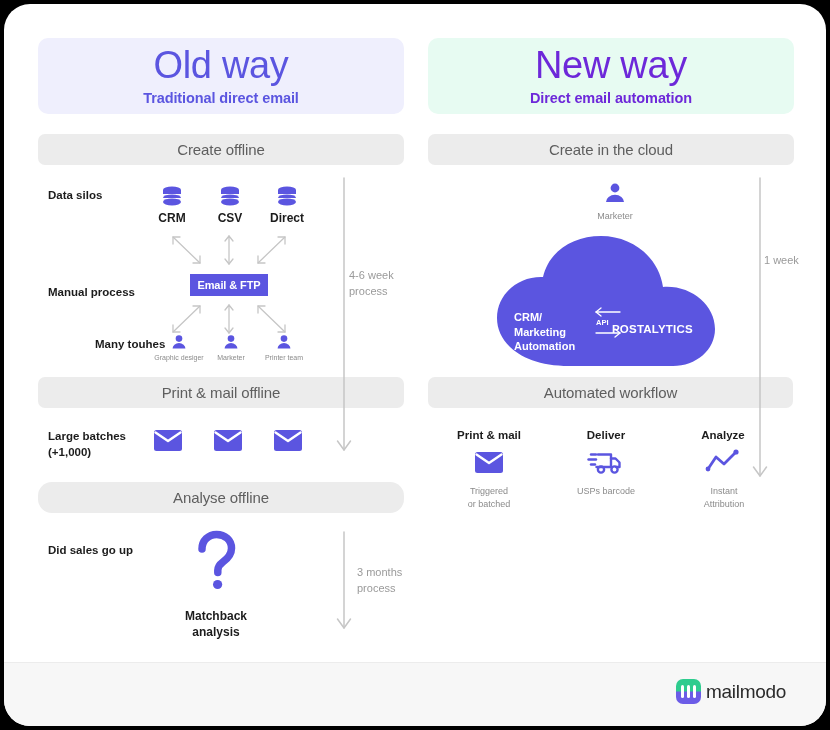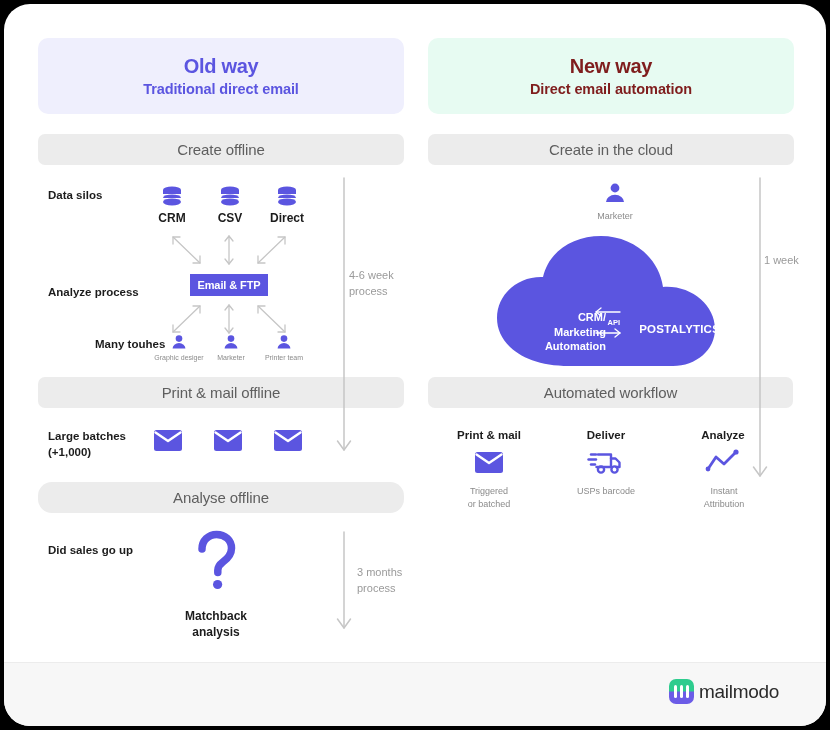--- a/index.html
+++ b/index.html
@@ -22,26 +22,26 @@
   }
 
   
   .hdr {
     position: absolute;
     height: 76px;
     border-radius: 10px;
     display: flex; flex-direction: column;
     align-items: center; justify-content: center;
   }
-  .hdr-title { font-size: 20px; font-weight: 700; letter-spacing: -0.3px; line-height: 1.05; }
+  .hdr-title { font-size: 38px; font-weight: 400; letter-spacing: -0.3px; line-height: 1.05; }
   .hdr-sub   { font-size: 14.5px; font-weight: 700; margin-top: 4px; letter-spacing: -0.1px; }
   #hdr-old { left: 34px;  top: 34px; width: 366px; background: #EFEFFD; }
   #hdr-new { left: 424px; top: 34px; width: 366px; background: #E7FBF2; }
   #hdr-old .hdr-title, #hdr-old .hdr-sub { color: #5B55E0; }
-  #hdr-new .hdr-title, #hdr-new .hdr-sub { color: #7f1d1d; }
+  #hdr-new .hdr-title, #hdr-new .hdr-sub { color: #6d28d9; }
 
   
   .bar {
     position: absolute; height: 31px;
     background: #ECECEC; border-radius: 7px;
     display: flex; align-items: center; justify-content: center;
     color: #5E5E5E; font-size: 15px; letter-spacing: -0.1px;
   }
 
   
@@ -84,34 +84,34 @@
   #email-ftp {
     position: absolute; left: 186px; top: 270px;
     width: 78px; height: 22px; background: #5B55E0;
     display: flex; align-items: center; justify-content: center;
     color: #fff; font-size: 11px; font-weight: 700; letter-spacing: -0.1px;
   }
 
   
   #cloud { position: absolute; left: 483px; top: 232px; width: 250px; height: 130px; }
   .cloudtext {
-    position: absolute; color: #ffffff; text-align: right;
+    position: absolute; color: #ffffff; text-align: left;
     font-size: 11px; font-weight: 700; line-height: 1.32;
   }
   #cloud-left  { left: 510px; top: 306px; width: 92px; }
   #cloud-right { left: 608px; top: 318px; width: 108px; font-size: 11.5px; letter-spacing: 0.2px; }
   #cloud-api   { left: 592px; top: 314px; width: 24px; font-size: 7.5px; font-weight: 700; }
 
   
   #footer {
     position: absolute; left: 0; bottom: 0; width: 822px; height: 64px;
     background: #F7F7F7; border-top: 1px solid #ECECEC;
   }
   #logo-wrap {
-    position: absolute; right: 47px; top: 16px;
+    position: absolute; right: 40px; top: 16px;
     display: flex; align-items: center; gap: 5px; padding-left: 8px;
   }
   #logo-mark {
     width: 25px; height: 25px; border-radius: 7px;
     background: linear-gradient(180deg, #2ECC8E 0%, #2ECC8E 48%, #6C5CE7 52%, #6C5CE7 100%);
     position: relative;
   }
   #logo-mark i {
     position: absolute; top: 6px; width: 3.6px; height: 13px;
     background: #fff; border-radius: 2px; display:block;
@@ -138,21 +138,21 @@
     <div class="hdr-sub">Direct email automation</div>
   </div>
 
   <div class="bar" style="left:34px;  top:130px; width:366px;">Create offline</div>
   <div class="bar" style="left:424px; top:130px; width:366px;">Create in the cloud</div>
   <div class="bar" style="left:34px;  top:373px; width:366px;">Print &amp; mail offline</div>
   <div class="bar" style="left:424px; top:373px; width:365px;">Automated workflow</div>
   <div class="bar" style="left:34px;  top:478px; width:366px;border-radius:14px;">Analyse offline</div>
 
   <div class="rowlabel" style="left:44px; top:184px;">Data silos</div>
-  <div class="rowlabel" style="left:44px; top:281px;">Analyze process</div>
+  <div class="rowlabel" style="left:44px; top:281px;">Manual process</div>
   <div class="rowlabel" style="left:44px; top:333px;margin-left:47px;">Many touhes</div>
   <div class="rowlabel" style="left:44px; top:425px; white-space:pre-line;">Large batches
 (+1,000)</div>
   <div class="rowlabel" style="left:44px; top:539px;">Did sales go up</div>
 
   <div class="ico db" style="left:157px; top:182px;">
     <svg width="22" height="24" viewBox="0 0 22 24">
       <ellipse cx="11" cy="4" rx="9" ry="3.4" fill="#5B55E0"></ellipse>
       <rect x="2" y="4" width="18" height="4" fill="#5B55E0"></rect>
       <ellipse cx="11" cy="8" rx="9" ry="3.4" fill="#5B55E0"></ellipse>

